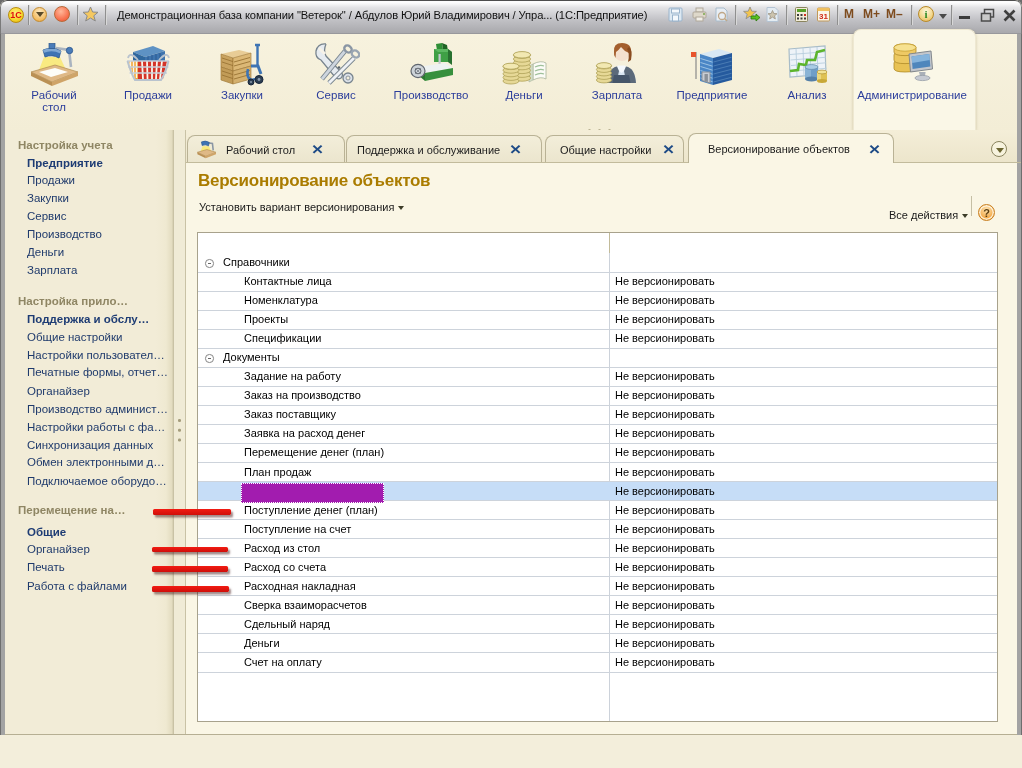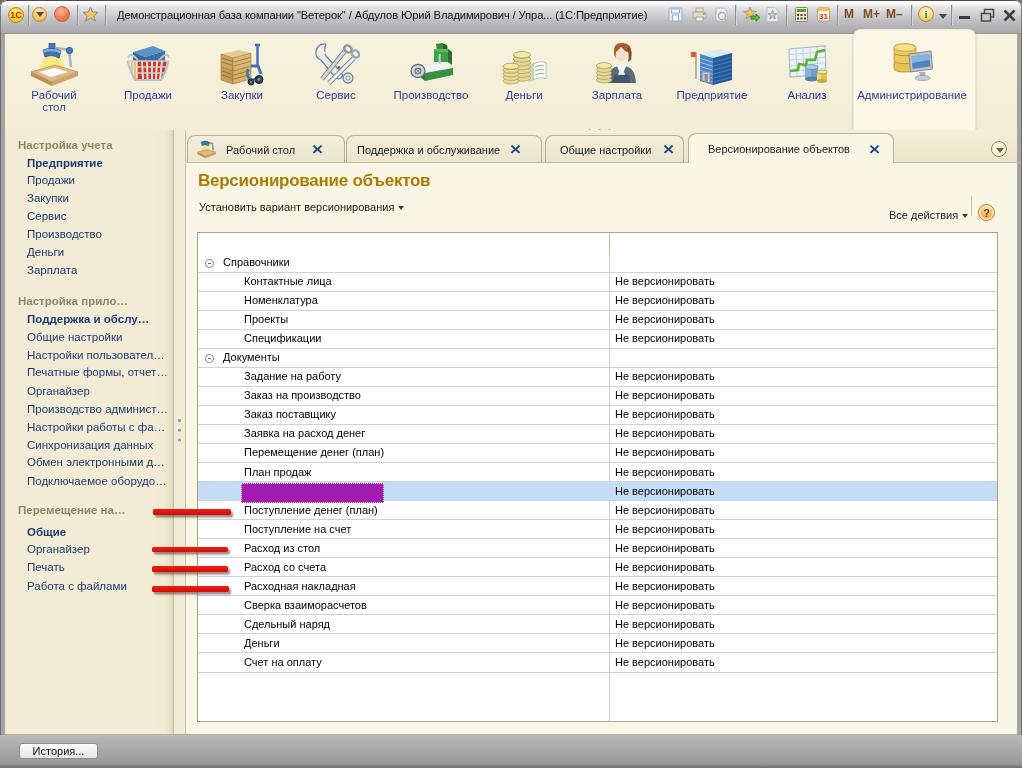--- a/index.html
+++ b/index.html
@@ -501,20 +501,17 @@
     </div>
   </div>
 </div>
 
 <div class="redbar" style="left:153px;top:509px;width:78px"></div>
 <div class="redbar" style="left:152px;top:546.5px;width:76px"></div>
 <div class="redbar" style="left:152px;top:566px;width:76px"></div>
 <div class="redbar" style="left:152px;top:586px;width:77px"></div>
 
 <div class="abs" style="left:1px;top:734px;width:1020px;height:1px;background:#b6af93"></div>
-<div id="statusbar">
-      <div id="histbtn">История...</div>
-    </div>
 <div id="lborder"></div>
     <div id="lborder2"></div>
 <div id="rborder"></div>
     <div id="rborder2"></div>
 </div>
 
 </body></html>

